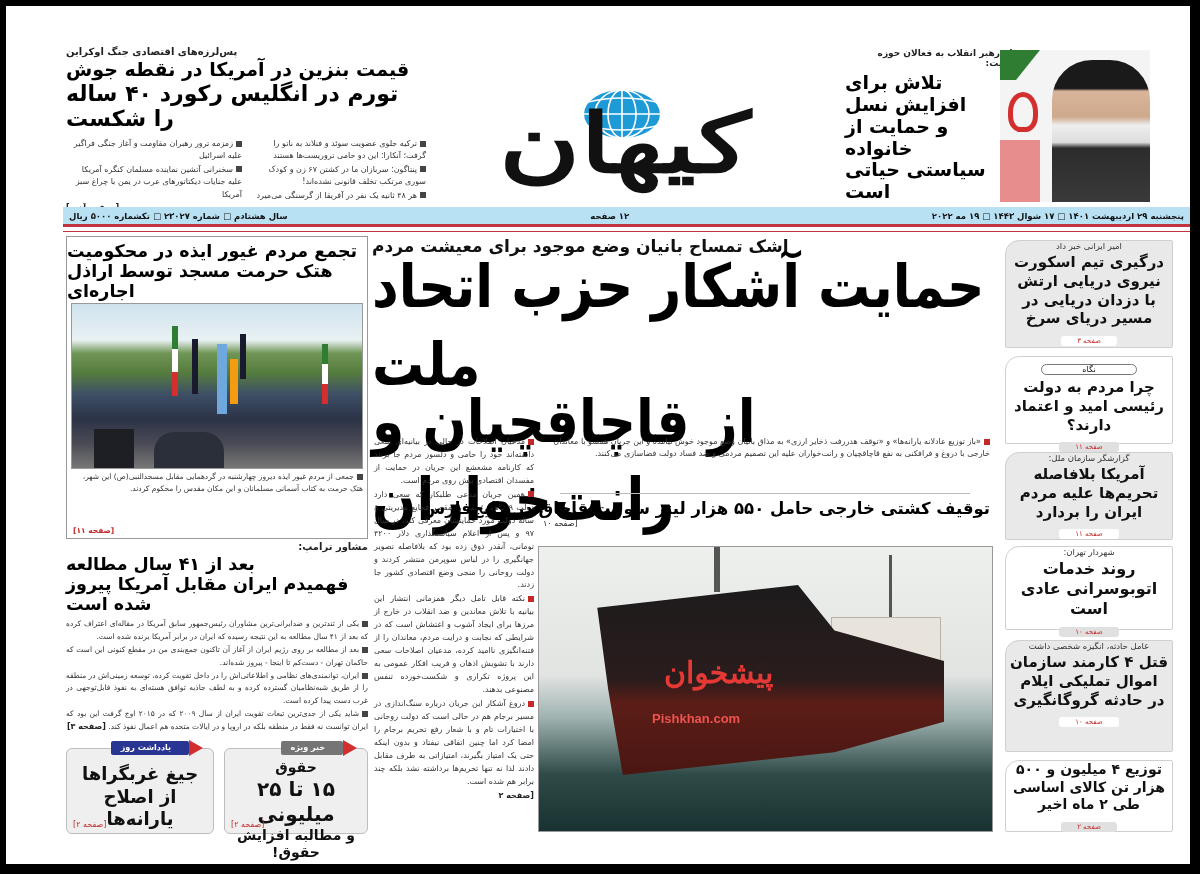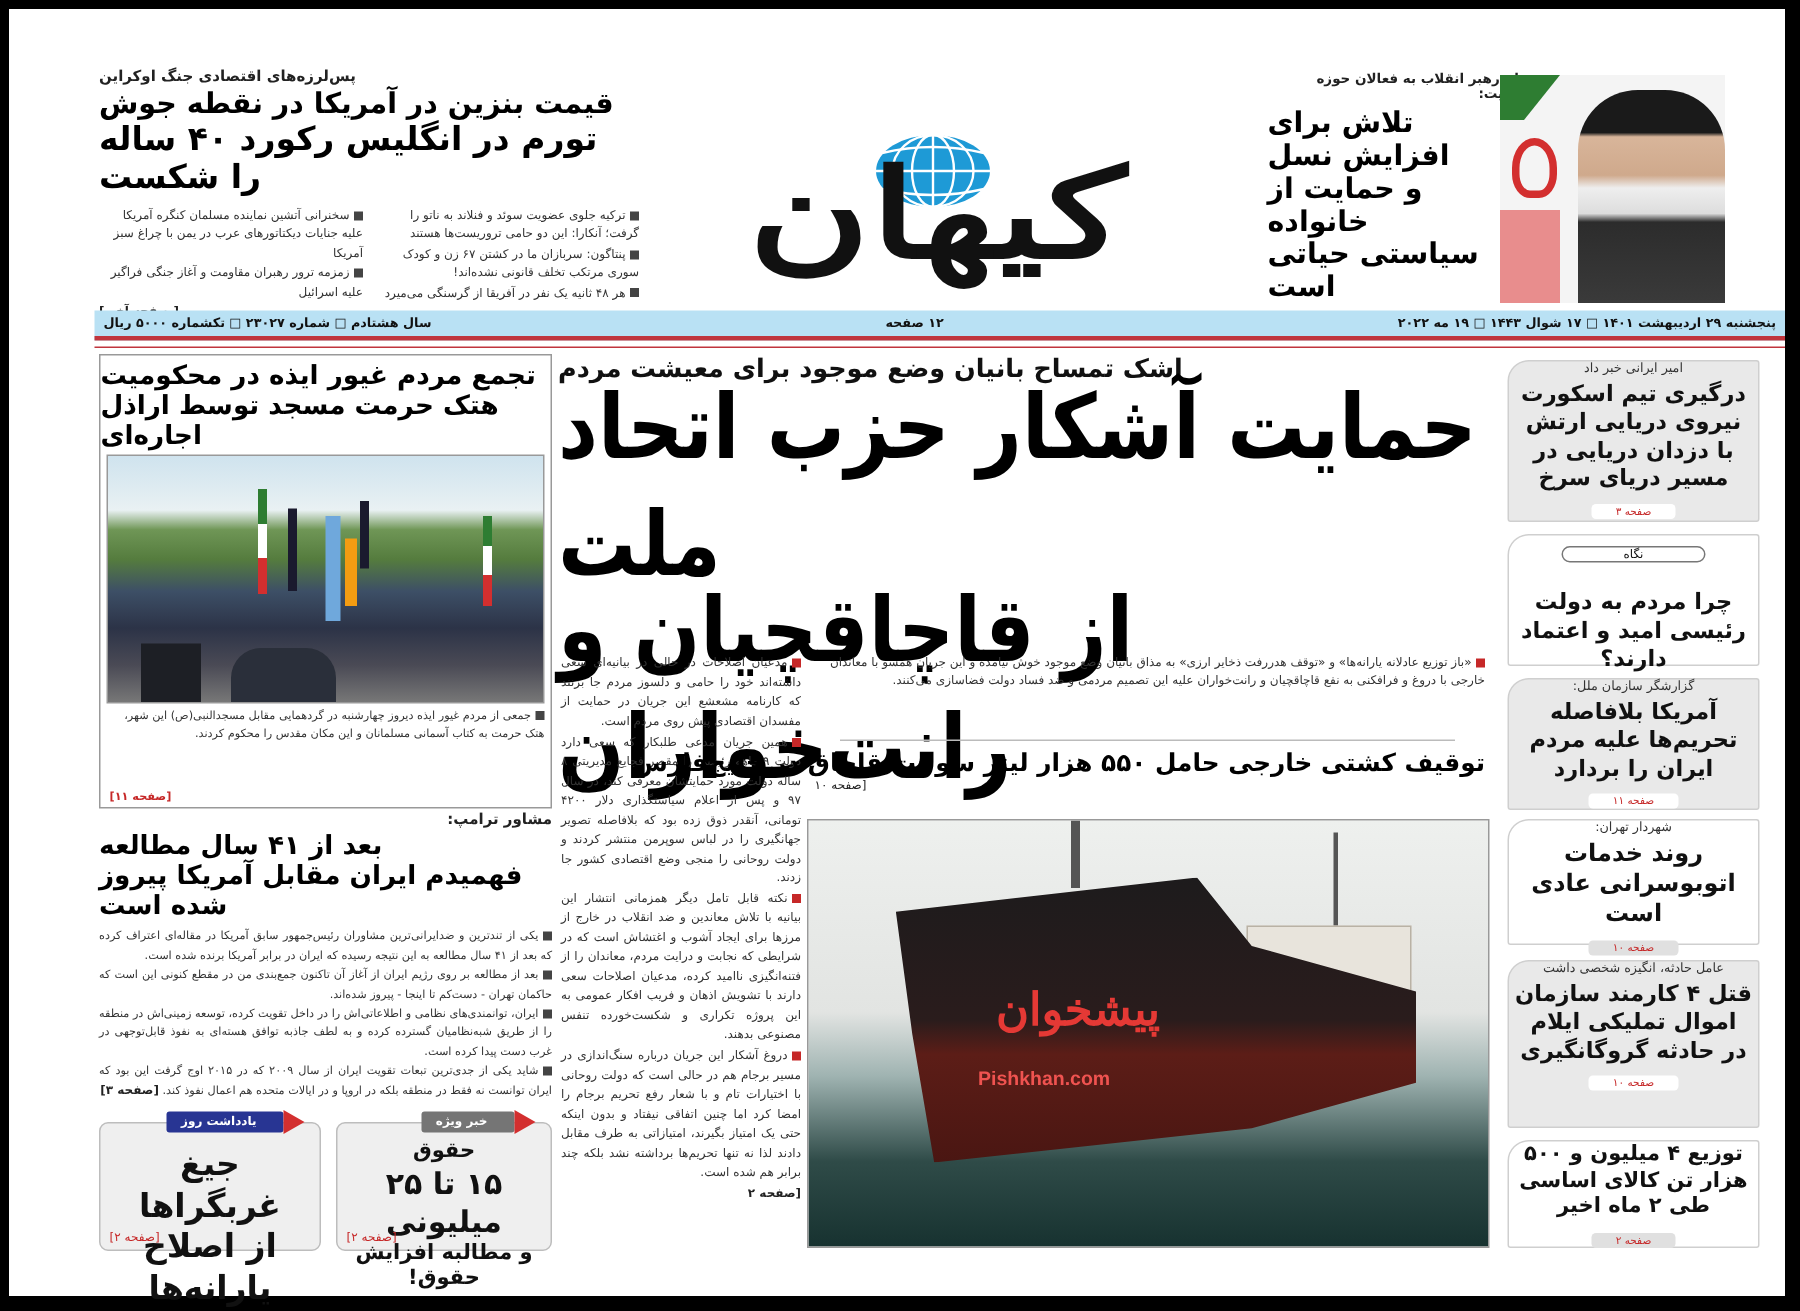--- a/index.html
+++ b/index.html
@@ -19,58 +19,58 @@
   .pageref{font-size:8px;font-weight:bold;color:#222}
   .ribbon{position:absolute;left:63px;top:207px;width:1127px;height:20px;background:#b9e1f4;border-bottom:3px solid #c0353d;display:flex;justify-content:space-between;align-items:center;padding:0 6px;font-size:8.5px;font-weight:bold;direction:rtl}
   .ribbon-line2{position:absolute;left:63px;top:231px;width:1127px;height:1px;background:#c0353d}
   
   .sidebox{position:absolute;left:1005px;width:168px;background:#e9e9e9;border:1px solid #cfcfcf;border-radius:14px 2px 2px 2px;padding:0 4px 2px;direction:rtl;text-align:center}
   .sidebox.white{background:#fff}
   .sidebox .sk{font-size:8.5px;color:#333;margin-bottom:2px}
   .sidebox .sh{font-size:15px;font-weight:bold;line-height:1.25}
   .sidebox .sp{display:inline-block;margin-top:3px;font-size:7px;color:#c62828;background:#fff;padding:1px 16px;border-radius:3px}
   .sidebox.white .sp{background:#e0e0e0}
-  .pill{display:inline-block;font-size:8px;border:1px solid #777;border-radius:8px;padding:0 40px;margin-bottom:17px;background:#fff}
+  .pill{display:inline-block;font-size:8px;border:1px solid #777;border-radius:8px;padding:0 40px;margin-bottom:3px;background:#fff}
   
   .photo{position:absolute;overflow:hidden;border:1px solid #999}
   .crowd{background:linear-gradient(180deg,#cfe3ee 0%,#e9f1f3 22%,#6f9656 30%,#557c3e 42%,#3d4f66 55%,#2c3347 70%,#4a4a55 85%,#777 100%)}
   .sea{background:linear-gradient(180deg,#eef0ee 0%,#e2e4e2 45%,#9fb3b1 60%,#2f4b48 80%,#173230 100%)}
   .hull{position:absolute;background:linear-gradient(180deg,#1d1b1c 0%,#2a1c1c 50%,#5c1d17 62%,#4a1612 100%);clip-path:polygon(5% 12%,60% 0%,70% 24%,100% 40%,100% 72%,70% 88%,12% 100%,8% 55%)}
   .superstructure{position:absolute;background:#e8e4dc;border:1px solid #b9b2a5}
   .mast{position:absolute;background:#555}
   .wm-fa{position:absolute;color:#e53935;font-weight:bold;font-size:30px;font-family:"DejaVu Serif",serif;direction:rtl}
   .wm-en{position:absolute;color:#ef5350;font-weight:bold;font-size:13px;font-family:Liberation Sans, sans-serif}
   .flag{position:absolute;width:6px}
   
   .bbox{position:absolute;background:#efefef;border:1px solid #bdbdbd;border-radius:6px;direction:rtl;text-align:center;padding:14px 6px 4px}
   .btag{position:absolute;top:-8px;right:24px;height:14px;padding:0 18px 0 10px;font-size:8px;color:#fff;font-weight:bold;line-height:14px;border-radius:2px}
   .btag::after{content:"";position:absolute;right:-14px;top:-1px;border-right:0;width:0;height:0;border-top:8px solid transparent;border-bottom:8px solid transparent;border-left:14px solid #d32f2f}
-  .bbox .bh{font-weight:bold;font-size:22px;line-height:1.25}
+  .bbox .bh{font-weight:bold;font-size:18px;line-height:1.25}
   .bbox .bp{position:absolute;bottom:4px;right:8px;font-size:8px;color:#c62828}
   .hr{position:absolute;height:1px;background:#bbb}
 </style>
 </head>
 <body>
 
 <div class="frame"></div>
 
 <div class="abs rtl c" style="left:66px;top:46px;width:360px">
   <div class="kicker" style="margin-bottom:2px">پس‌لرزه‌های اقتصادی جنگ اوکراین</div>
   <div class="hl" style="font-size:19px">قیمت بنزین در آمریکا در نقطه جوش</div>
   <div class="hl" style="font-size:22px">تورم در انگلیس رکورد ۴۰ ساله را شکست</div>
 </div>
 <div class="abs rtl bul" style="left:66px;top:138px;width:360px;display:flex;gap:8px">
   <div style="flex:1">
     <p><span class="sq"></span><span>ترکیه جلوی عضویت سوئد و فنلاند به ناتو را گرفت؛ آنکارا: این دو حامی تروریست‌ها هستند</span></p>
     <p><span class="sq"></span><span>پنتاگون: سربازان ما در کشتن ۶۷ زن و کودک سوری مرتکب تخلف قانونی نشده‌اند!</span></p>
     <p><span class="sq"></span><span>هر ۴۸ ثانیه یک نفر در آفریقا از گرسنگی می‌میرد</span></p>
   </div>
   <div style="flex:1">
+    <p><span class="sq"></span><span>زمزمه ترور رهبران مقاومت و آغاز جنگی فراگیر علیه اسرائیل</span></p>
     <p><span class="sq"></span><span>سخنرانی آتشین نماینده مسلمان کنگره آمریکا علیه جنایات دیکتاتورهای عرب در یمن با چراغ سبز آمریکا</span></p>
-    <p><span class="sq"></span><span>زمزمه ترور رهبران مقاومت و آغاز جنگی فراگیر علیه اسرائیل</span></p>
     <p class="pageref" style="text-align:left">[ <span>صفحه آخر</span> ]</p>
   </div>
 </div>
 
 <div class="abs" style="left:455px;top:60px;width:340px;height:140px">
   <svg width="80" height="52" viewBox="0 0 80 52" style="position:absolute;left:127px;top:28px">
     <ellipse cx="40" cy="26" rx="38" ry="24" fill="#1e9ad6"></ellipse>
     <g stroke="#fff" stroke-width="1.6" fill="none">
       <ellipse cx="40" cy="26" rx="14" ry="24"></ellipse>
       <ellipse cx="40" cy="26" rx="27" ry="24"></ellipse>

